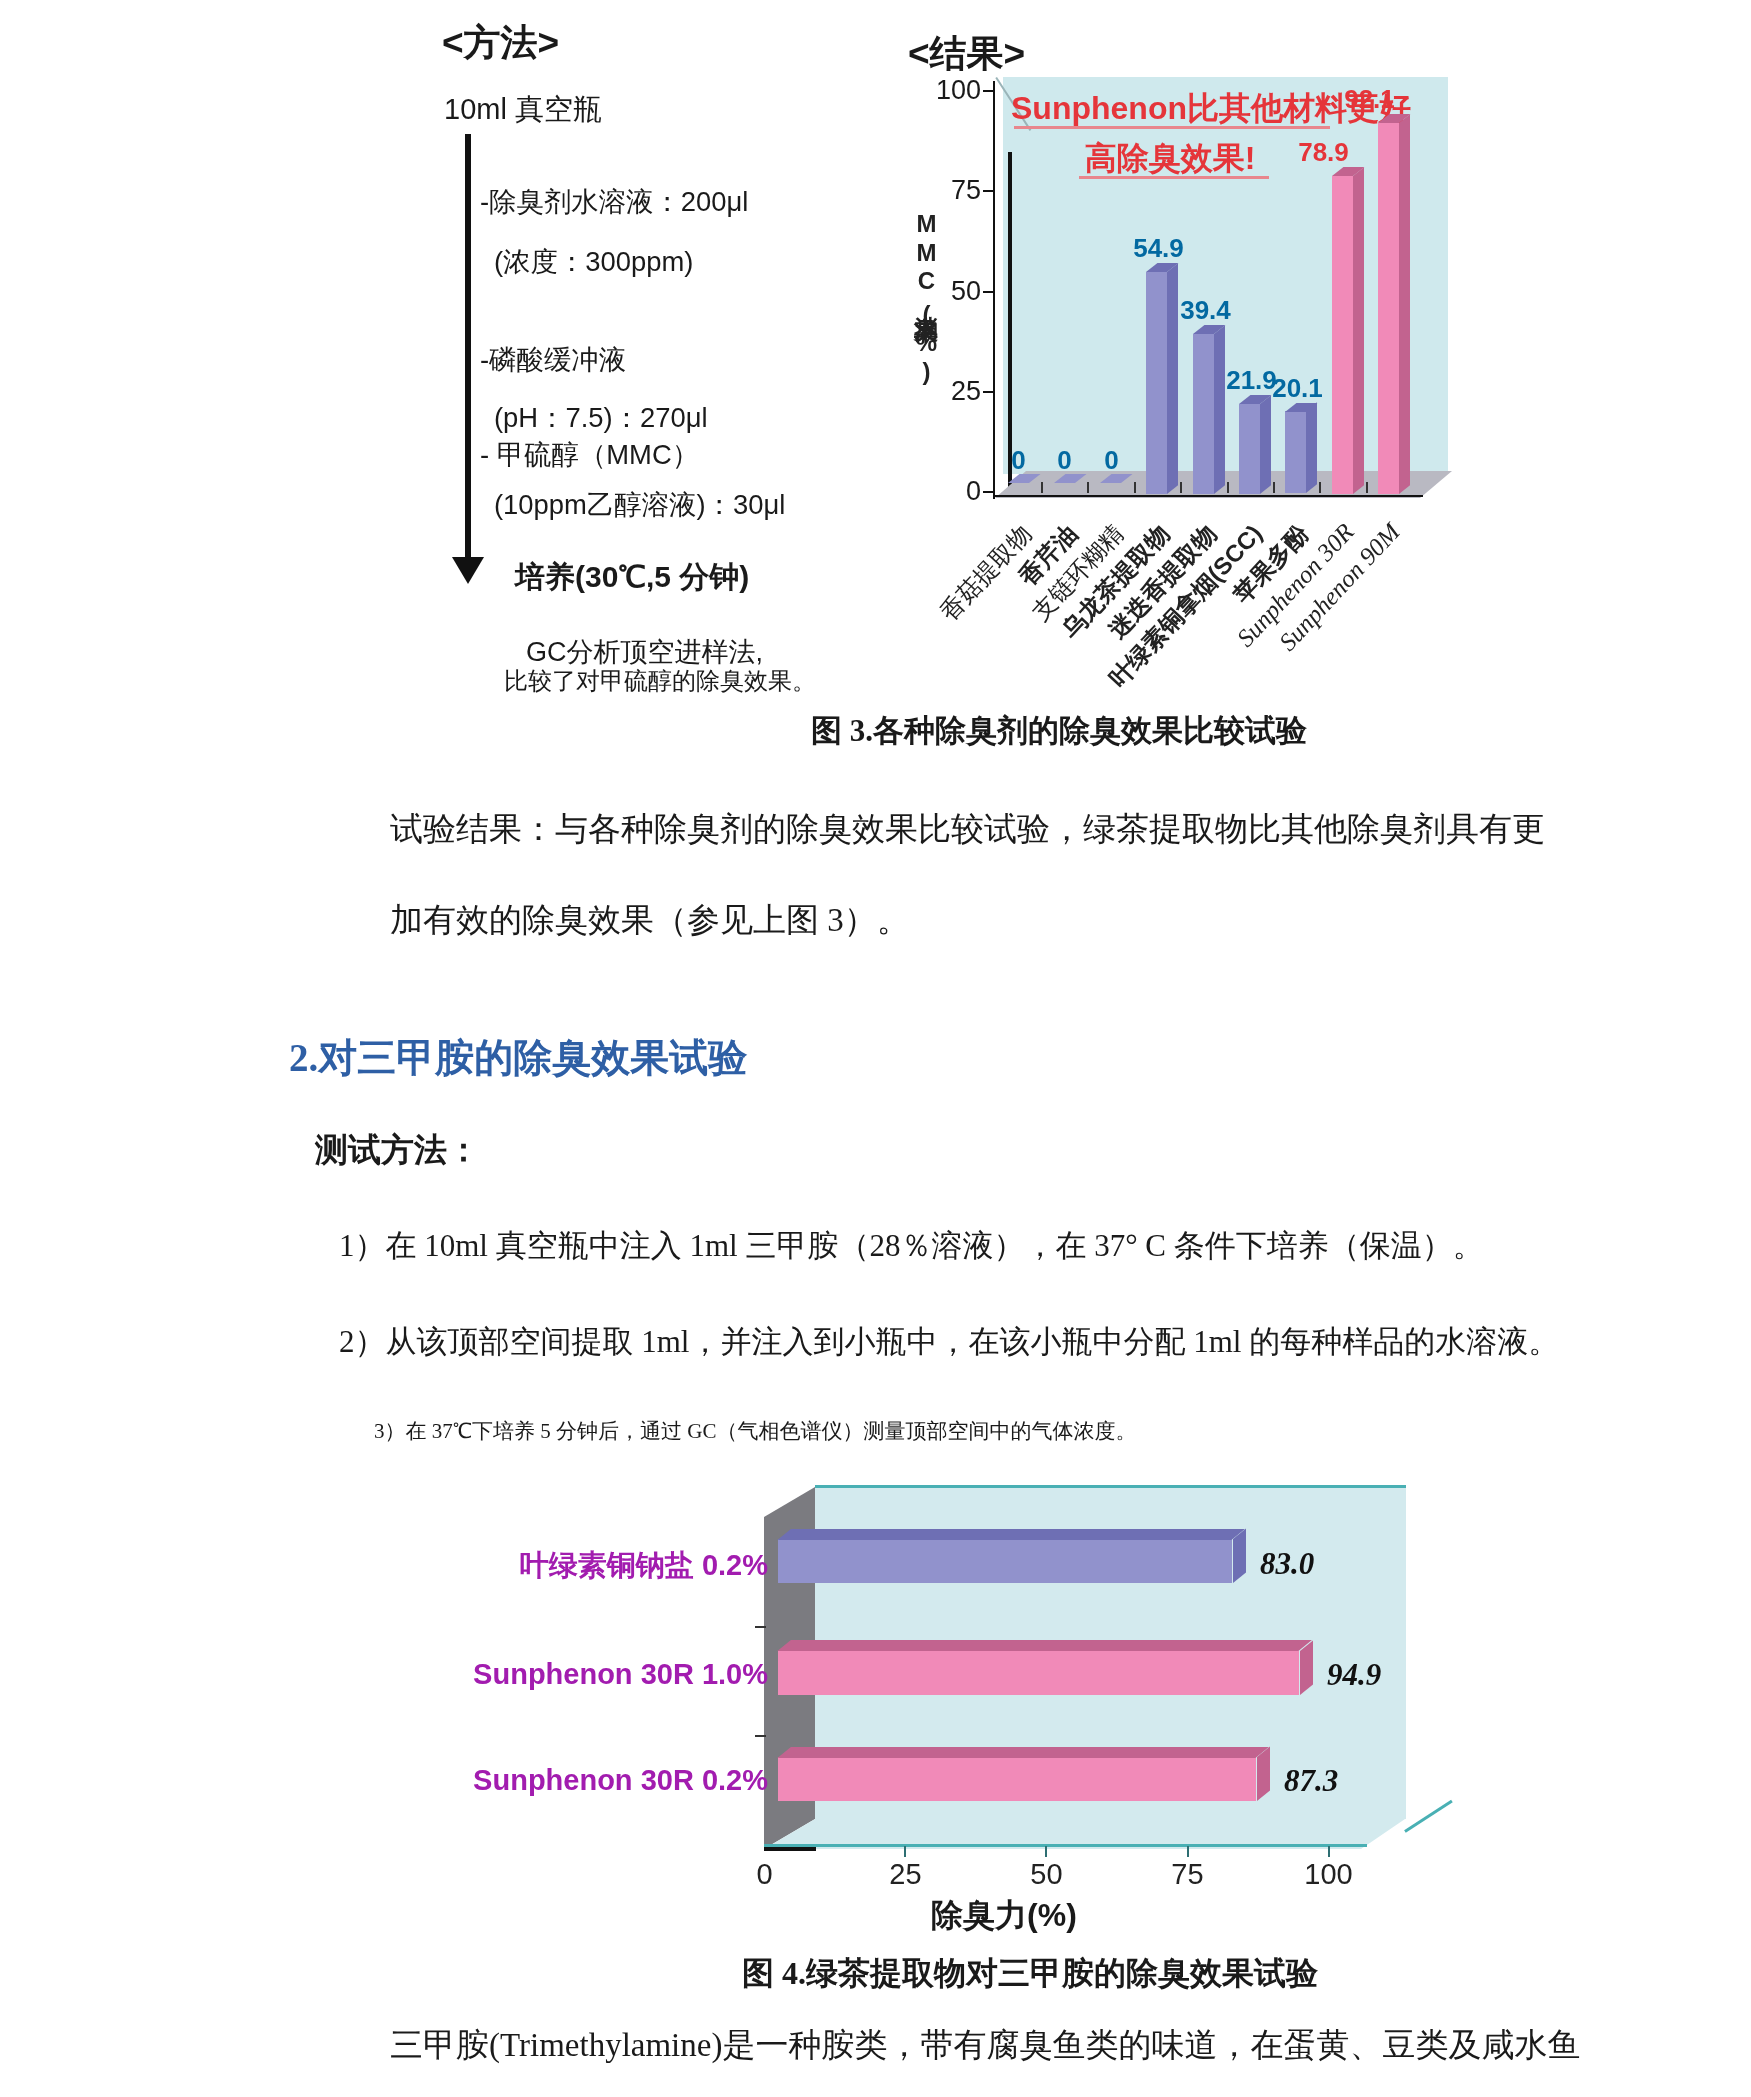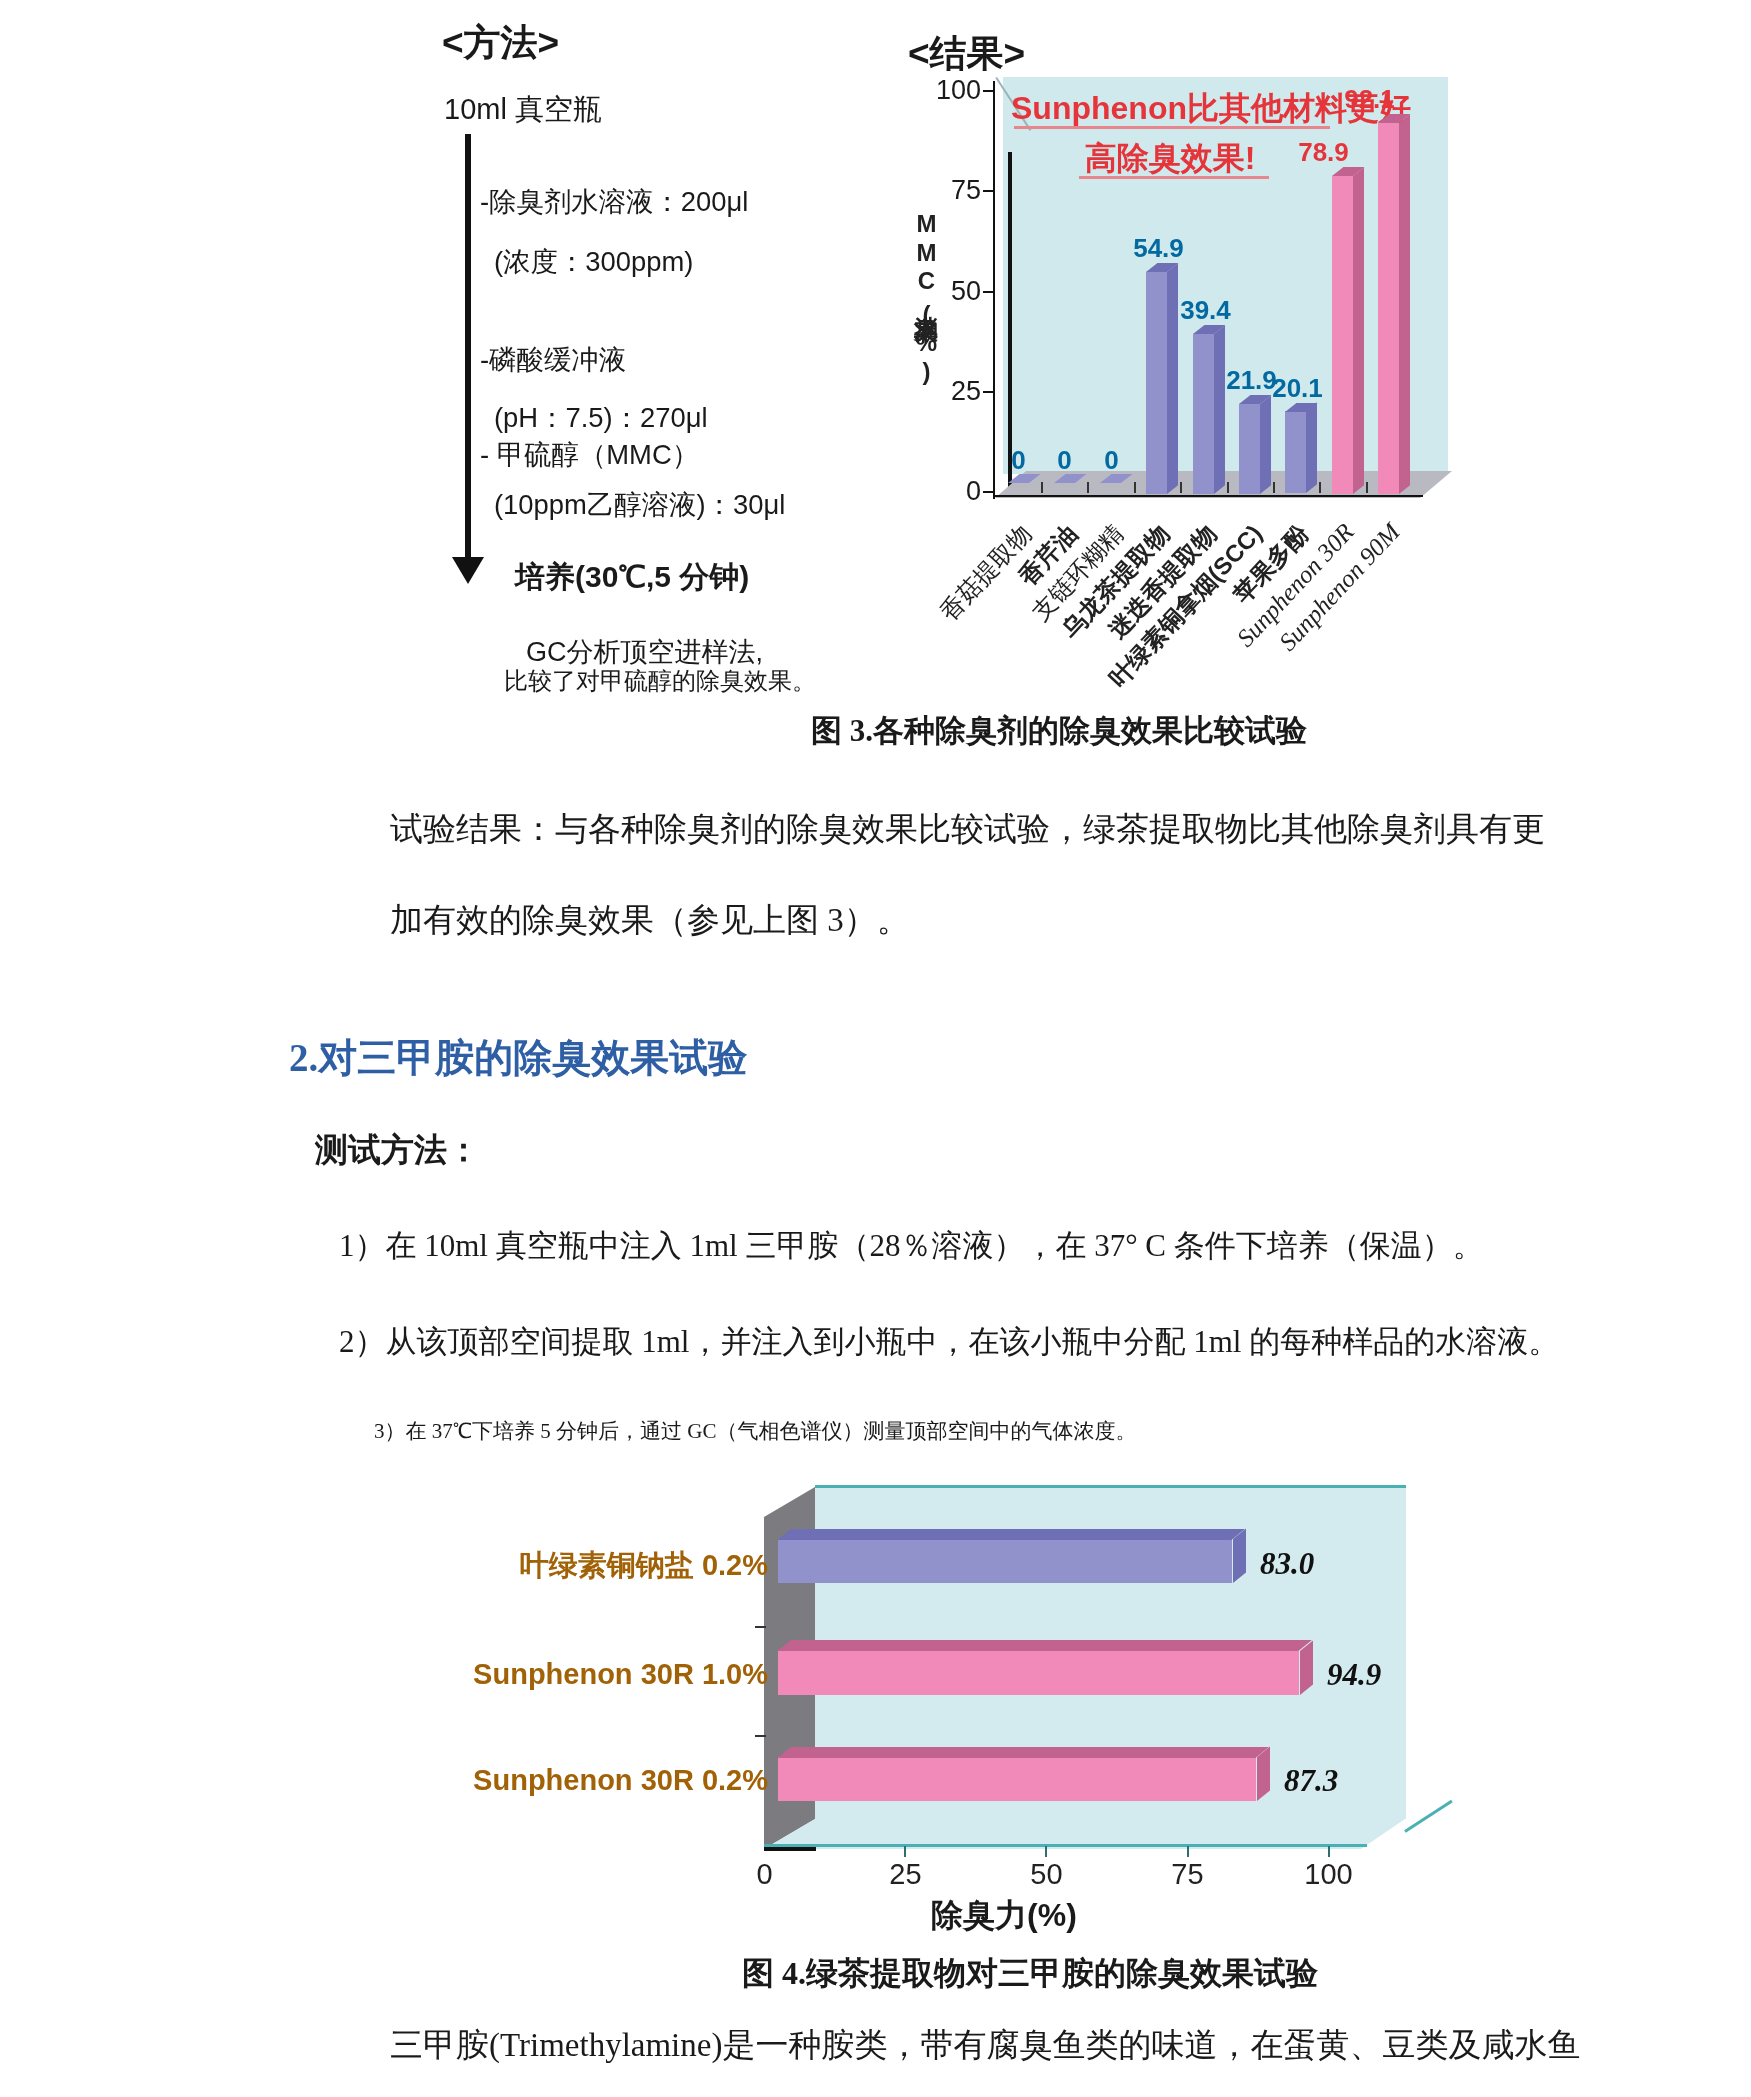--- a/index.html
+++ b/index.html
@@ -21,21 +21,21 @@
     border-right:16px solid transparent;border-top:27.4px solid #111;}
   .vlabel{writing-mode:vertical-rl;text-orientation:upright;font-weight:bold;
     font-size:24px;letter-spacing:1.6px;color:#222;}
   .underline-red{background:var(--underline-pink);height:3.2px;}
   .cat1{font-size:24px;font-weight:bold;color:#222;transform-origin:100% 0;}
   .cat1.thin{font-weight:normal;}
   .cat1.lat{font-family:"Liberation Serif",serif;font-style:italic;font-weight:normal;font-size:25px;}
   .val1{font-size:26px;font-weight:bold;color:#0369a1;}
   .val2{font-size:31px;font-weight:bold;font-style:italic;color:#111;
         font-family:"Liberation Serif",serif;}
-  .cat2{font-size:29px;font-weight:600;color:#a16207;}
+  .cat2{font-size:29px;font-weight:600;color:#a21caf;}
   .tick2{font-size:29px;color:#222;}
 </style>
 </head>
 <body>
 
 <div class="abs sans b" style="left:442px;top:18px;font-size:37px;">&lt;方法&gt;</div>
 <div class="abs sans" style="left:444px;top:90px;font-size:29px;">10ml 真空瓶</div>
 
 <div class="abs line" style="left:465px;top:134px;width:5.6px;height:426px;"></div>
 <div class="abs" id="arrow-head" style="left:452px;top:557px;"></div>

